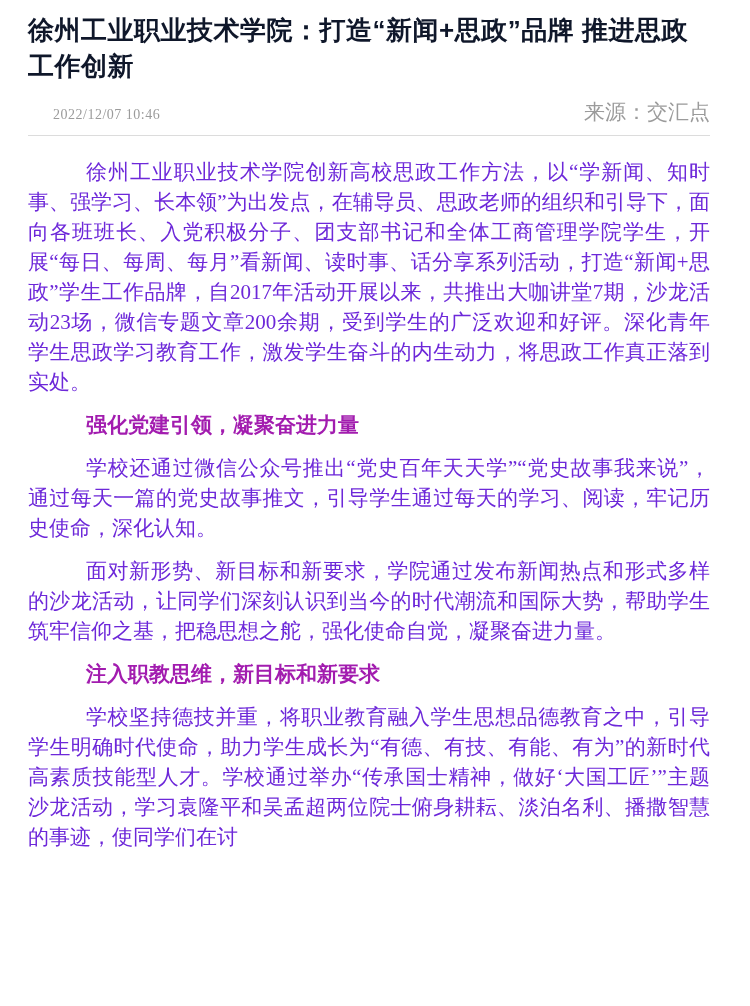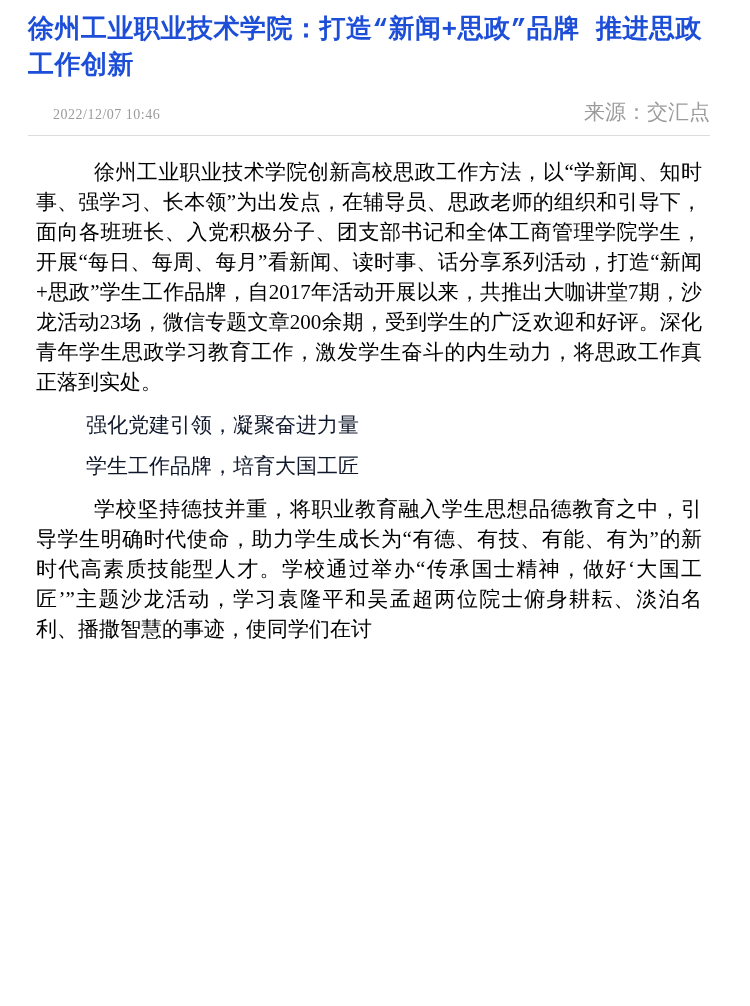--- a/index.html
+++ b/index.html
@@ -14,23 +14,23 @@
     font-family: "Liberation Serif", "DejaVu Serif", serif;
   }
   .page {
     padding: 12px 40px 0 28px; 
   }
   .article-title {
     margin: 0;
     font-size: 26px;
     line-height: 36px;
     font-weight: bold;
-    color: #1d4ed8;
+    color: #0f172a;
     letter-spacing: 0.5px;
-    font-family: Liberation Mono, monospace;
+    font-family: Liberation Sans, sans-serif;
   }
   .channel-row {
     margin-top: 16px;
     padding-left: 24px;
   }
   .channel-link {
     font-size: 18px;
     line-height: 24px;
     color: #2339a3;
     text-decoration: none;
@@ -54,49 +54,51 @@
   .divider {
     margin: 9px 0 0 0;
     border: none;
     border-top: 1px solid #dcdcdc;
     height: 0;
   }
   .article-body {
     padding-top: 8px;
   }
   .article-body p {
-    margin: 13px 8px;
+    margin: 13px 0;
     font-size: 21px;
     line-height: 30px;
-    color: #000000;
+    color: #6d28d9;
     text-align: justify;
     text-indent: 58px;
   }
   .article-body h2 {
     margin: 11px 0;
     font-size: 21px;
     line-height: 30px;
-    font-weight: normal;
-    color: #0f172a;
+    font-weight: bold;
+    color: #a21caf;
     text-indent: 58px;
   }
 </style>
 </head>
 <body>
 
 <div class="page">
   <h1 class="article-title">徐州工业职业技术学院：打造“新闻+思政”品牌 推进思政工作创新</h1>
 
 
   <div class="meta-row">
     <span class="publish-time">2022/12/07 10:46</span>
     <span class="source-label">来源：交汇点</span>
   </div>
 
   <hr class="divider">
 
   <div class="article-body" id="article-body">
       <p>徐州工业职业技术学院创新高校思政工作方法，以“学新闻、知时事、强学习、长本领”为出发点，在辅导员、思政老师的组织和引导下，面向各班班长、入党积极分子、团支部书记和全体工商管理学院学生，开展“每日、每周、每月”看新闻、读时事、话分享系列活动，打造“新闻+思政”学生工作品牌，自2017年活动开展以来，共推出大咖讲堂7期，沙龙活动23场，微信专题文章200余期，受到学生的广泛欢迎和好评。深化青年学生思政学习教育工作，激发学生奋斗的内生动力，将思政工作真正落到实处。</p>
       <h2>强化党建引领，凝聚奋进力量</h2>
-      <h2>学生工作品牌，培育大国工匠</h2>
+      <p>学校还通过微信公众号推出“党史百年天天学”“党史故事我来说”，通过每天一篇的党史故事推文，引导学生通过每天的学习、阅读，牢记历史使命，深化认知。</p>
+      <p>面对新形势、新目标和新要求，学院通过发布新闻热点和形式多样的沙龙活动，让同学们深刻认识到当今的时代潮流和国际大势，帮助学生筑牢信仰之基，把稳思想之舵，强化使命自觉，凝聚奋进力量。</p>
+      <h2>注入职教思维，新目标和新要求</h2>
       <p>学校坚持德技并重，将职业教育融入学生思想品德教育之中，引导学生明确时代使命，助力学生成长为“有德、有技、有能、有为”的新时代高素质技能型人才。学校通过举办“传承国士精神，做好‘大国工匠’”主题沙龙活动，学习袁隆平和吴孟超两位院士俯身耕耘、淡泊名利、播撒智慧的事迹，使同学们在讨</p>
     </div>
 </div>
 
 </body></html>

